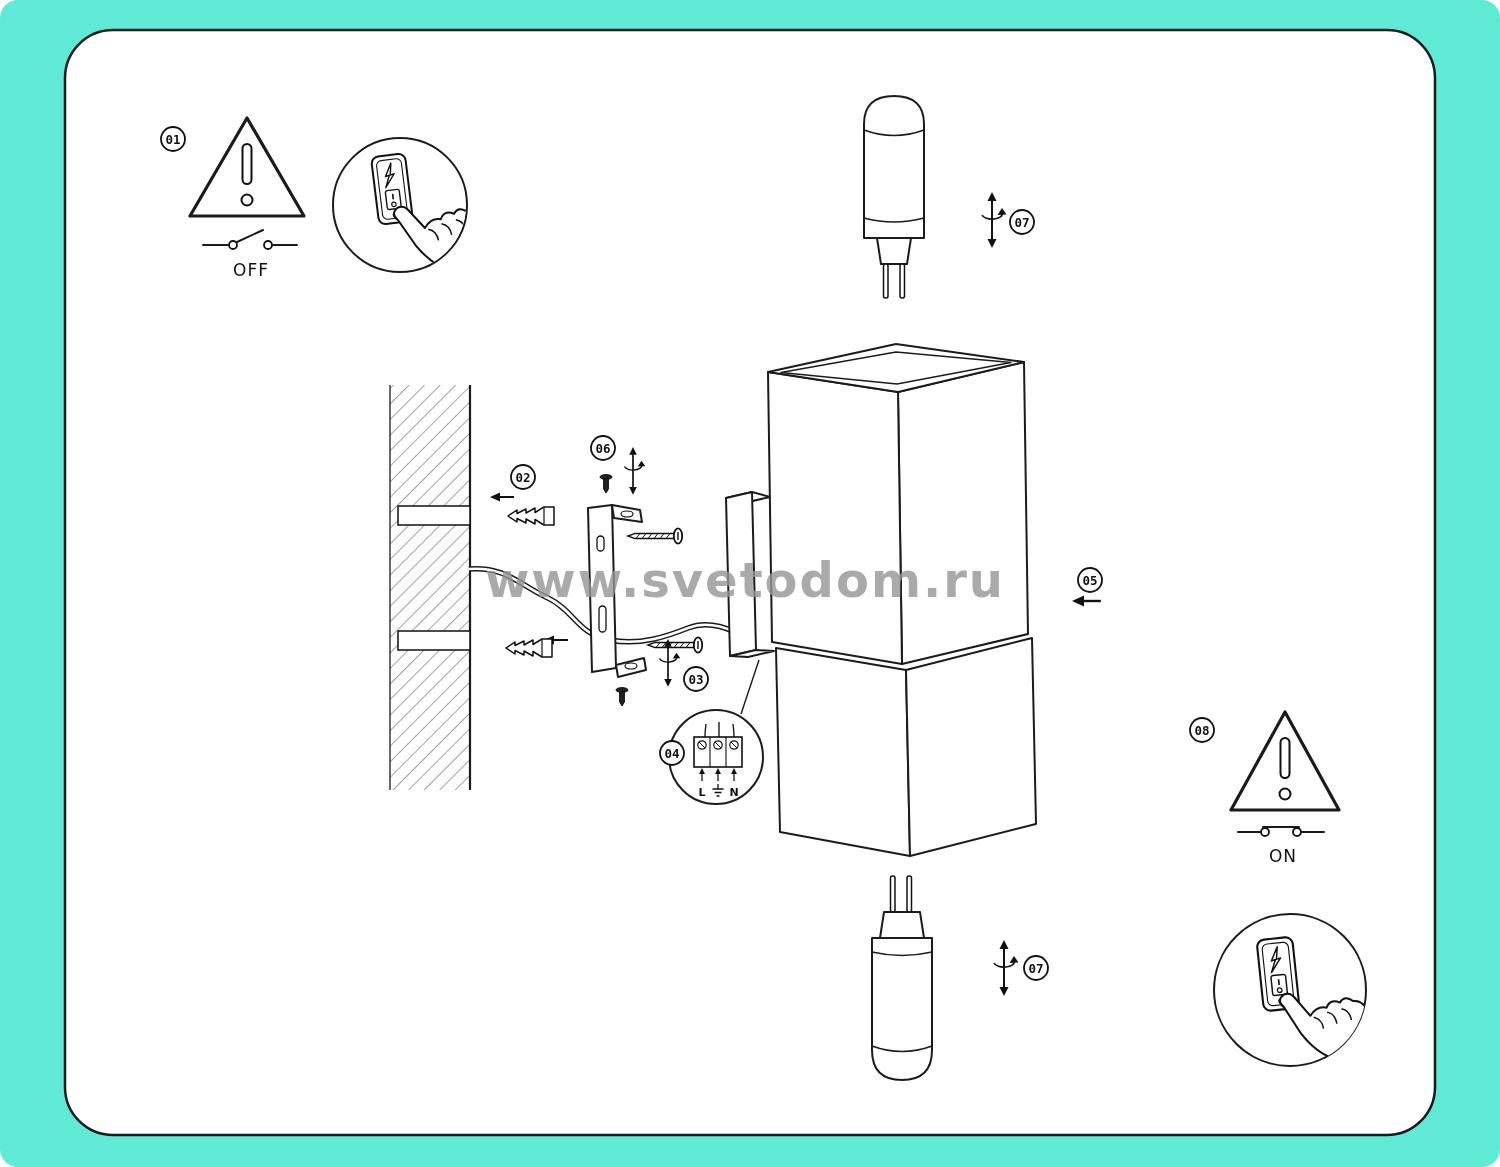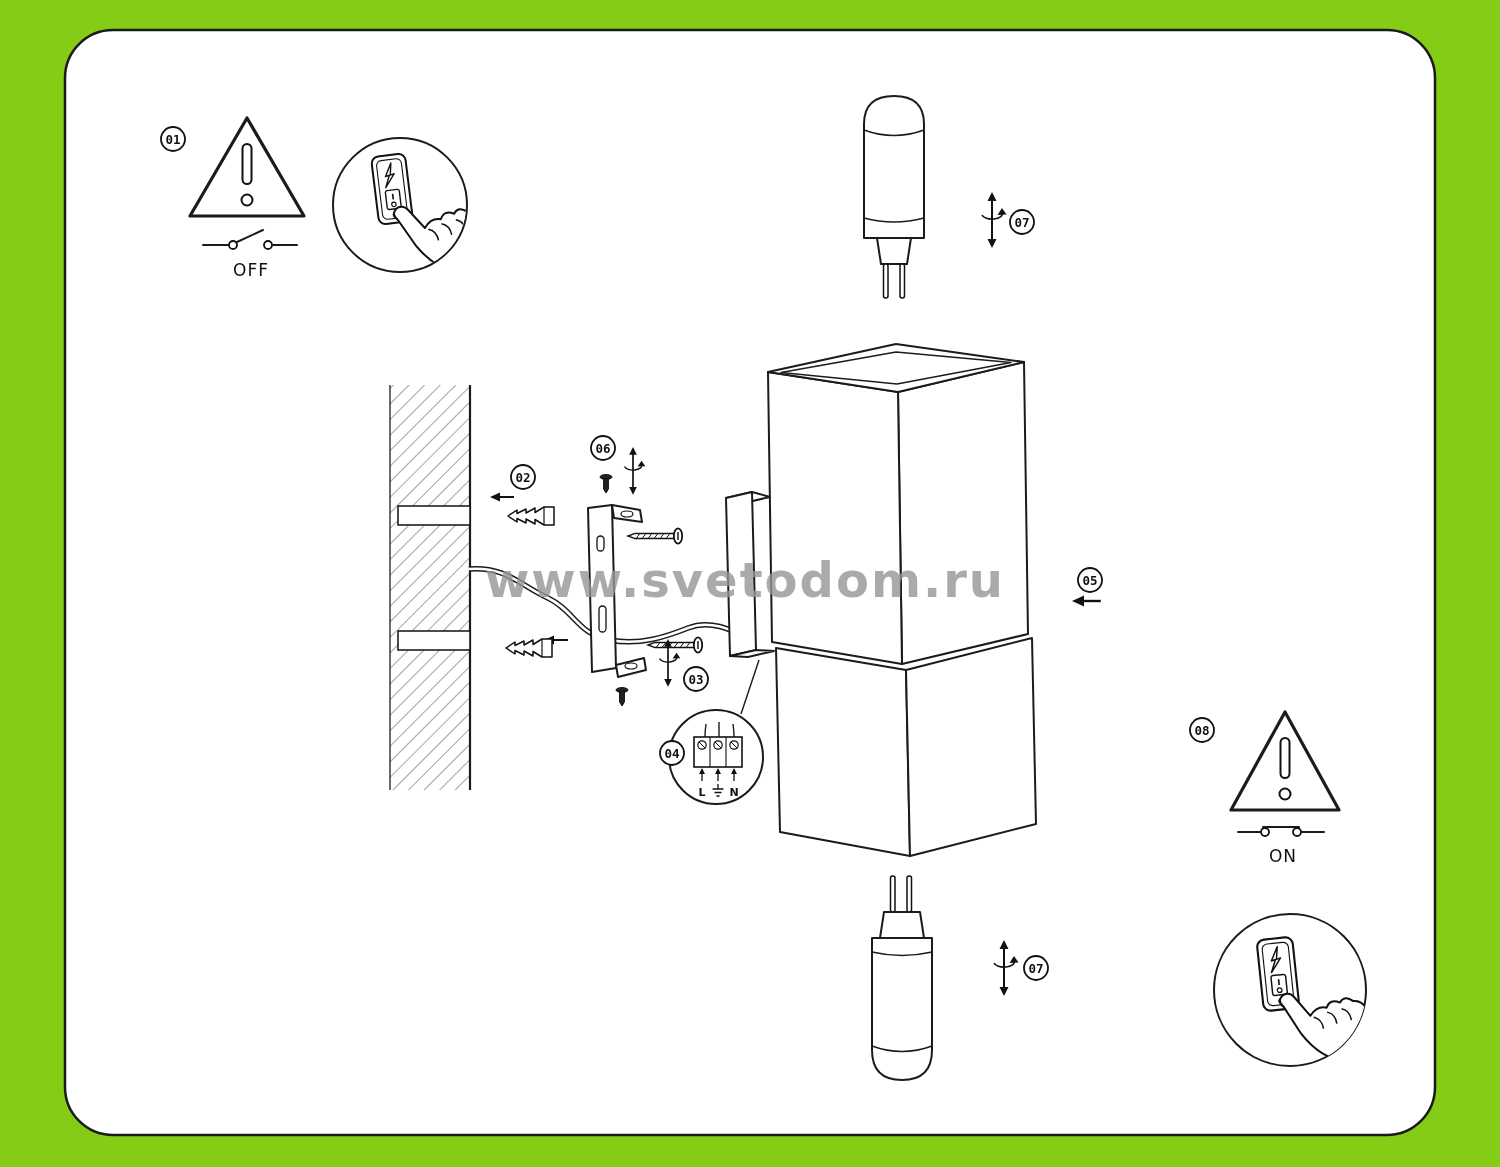--- a/index.html
+++ b/index.html
@@ -1,17 +1,17 @@
 <!DOCTYPE html>
 <html><head>
 <meta charset="utf-8">
 <style>
   html,body { margin:0; padding:0; background:#ffffff; }
-  .stage { width:1500px; height:1167px; background:#84cc16; position:relative;
-           font-family:"DejaVu Sans", sans-serif; }
+  .stage { width:1500px; height:1167px; background:#5eead4; position:relative;
+           font-family:"DejaVu Sans", sans-serif;border-radius:18px; }
   svg { display:block; }
   .badge-num { font:bold 12.5px "DejaVu Sans Mono", monospace; fill:#111; text-anchor:middle; }
   .lbl       { font:17px "DejaVu Sans", sans-serif; fill:#111; text-anchor:middle; letter-spacing:1px; }
   .tlbl      { font:bold 11px "DejaVu Sans", sans-serif; fill:#111; text-anchor:middle; }
   .wm        { font:bold 48px "DejaVu Sans", sans-serif; fill:#969696; opacity:.8;
                text-anchor:middle; letter-spacing:2px; }
   .thin { fill:none; stroke:#111; stroke-width:1.5; }
   .ln   { fill:none; stroke:#1b1b1b; stroke-width:2; stroke-linejoin:round; stroke-linecap:round; }
   .ln14 { fill:none; stroke:#1b1b1b; stroke-width:1.4; stroke-linejoin:round; }
   .face { fill:#ffffff; stroke:#1b1b1b; stroke-width:2; stroke-linejoin:round; }

